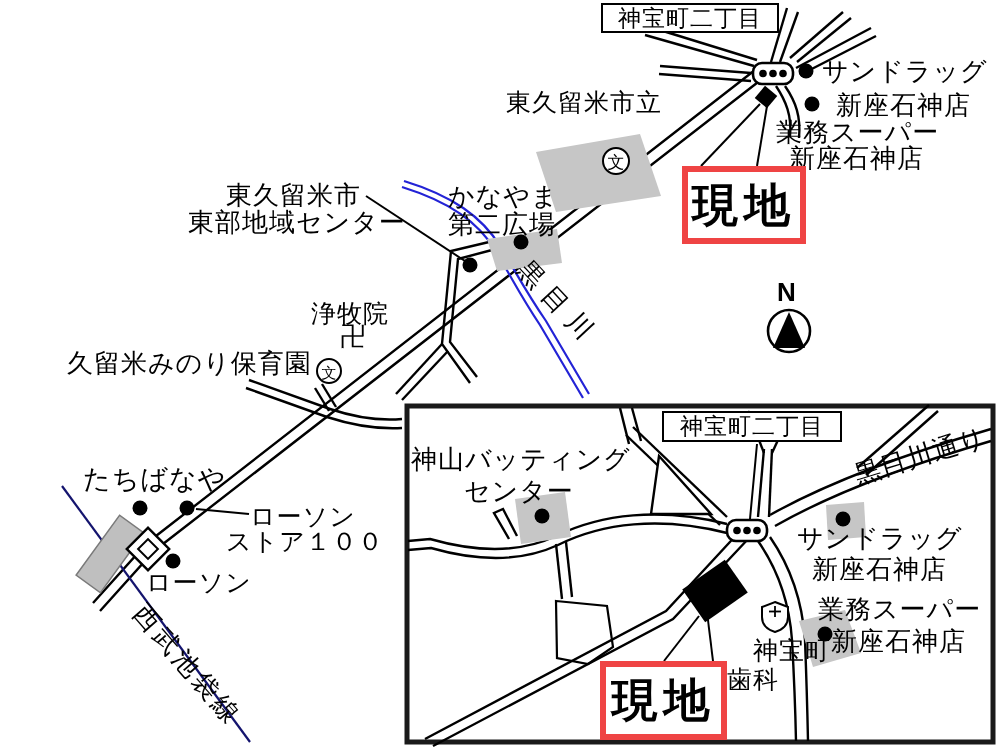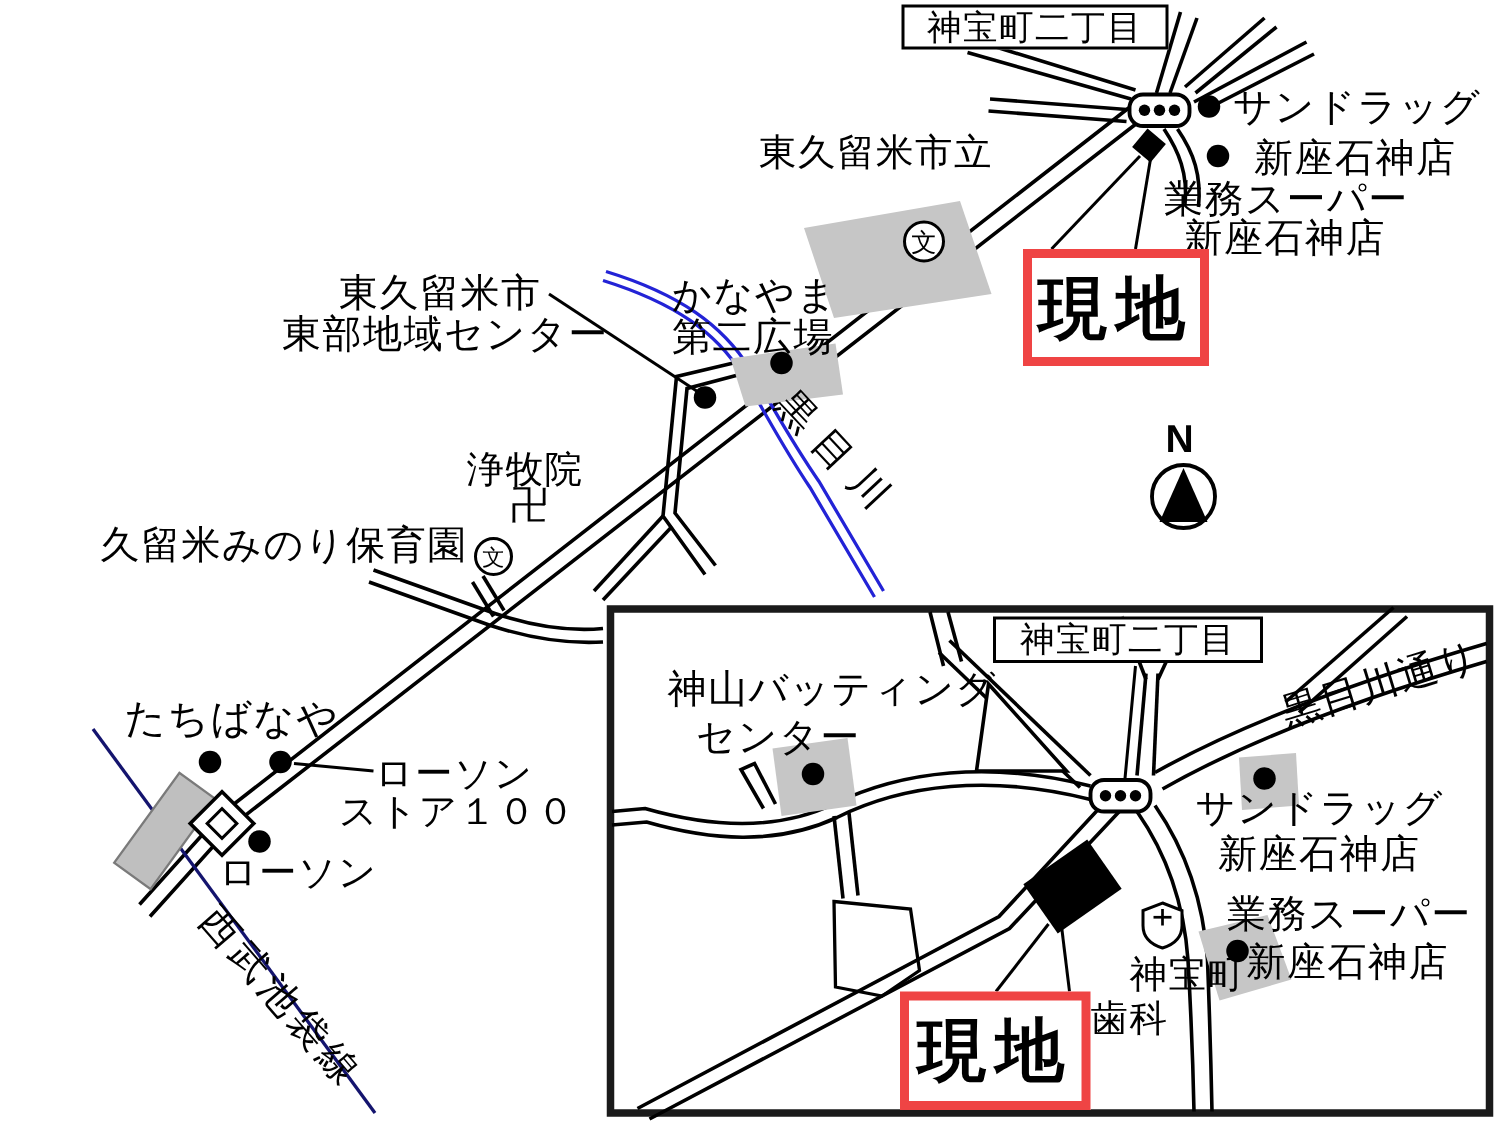--- a/index.html
+++ b/index.html
@@ -199,21 +199,21 @@
   <div class="lbl f25" style="left:146px;top:569px;">ローソン</div>
 
   <div class="lbl f26 rot" style="left:149px;top:599px;transform:rotate(49deg);letter-spacing:4px;">西武池袋線</div>
 
   <div class="lbl f26 bold" style="left:777px;top:278px;">N</div>
 
   <div class="lbl genchi" style="left:682px;top:166px;width:112px;height:66px;line-height:66px;">現地</div>
 
   <div class="lbl f23 boxlbl" style="left:662px;top:411px;width:176px;height:27px;line-height:27px;border-width:2.5px;">神宝町二丁目</div>
 
-  <div class="lbl f26" style="left:411px;top:445px;padding-left:34px;">神山バッティング</div>
+  <div class="lbl f26" style="left:411px;top:445px;">神山バッティング</div>
   <div class="lbl f26" style="left:464px;top:477px;">センター</div>
 
   <div class="lbl f26 rot" style="left:851px;top:462px;transform:rotate(-17deg);">黒目川通り</div>
 
   <div class="lbl f26" style="left:797px;top:524px;">サンドラッグ</div>
   <div class="lbl f26" style="left:812px;top:555px;">新座石神店</div>
   <div class="lbl f26" style="left:818px;top:595px;">業務スーパー</div>
   <div class="lbl f26" style="left:831px;top:627px;">新座石神店</div>
 
   <div class="lbl f25" style="left:713px;top:637px;margin-left:40px;">神宝町</div>

